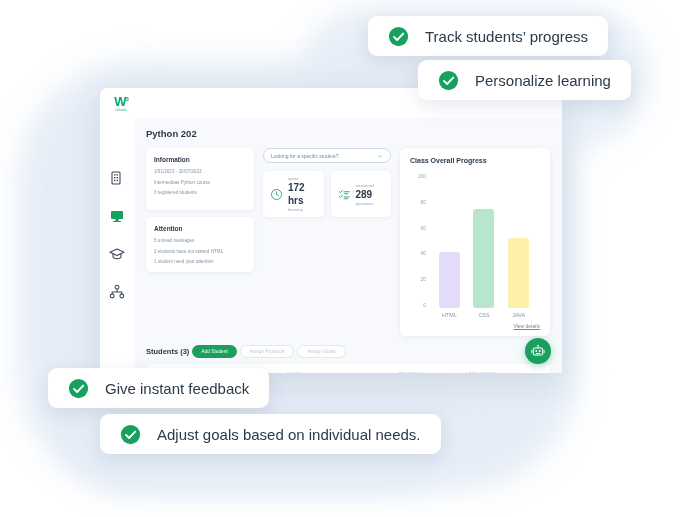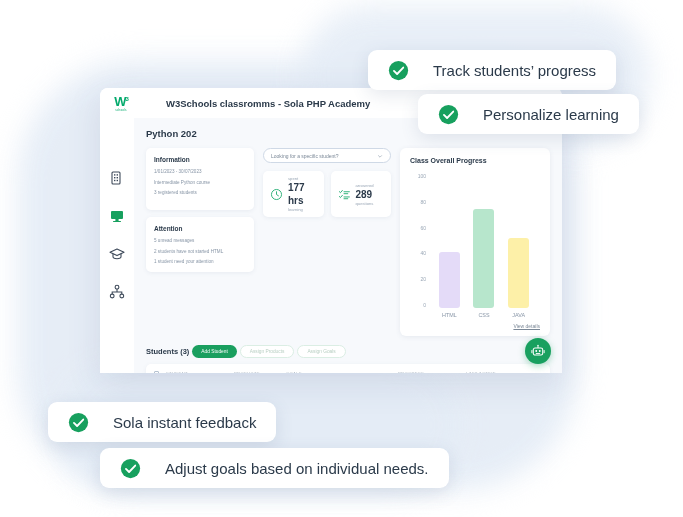--- a/index.html
+++ b/index.html
@@ -208,24 +208,23 @@
     cursor: pointer;
   }
 
   
   .pill {
     position: absolute;
     background: #ffffff;
     border-radius: 9px;
     box-shadow: 0 5px 18px rgba(70,90,130,.14);
     display: flex; align-items: center;
-    gap: 24px;
+    gap: 16px;
     padding: 0 20px;
     height: 40px;
-    margin-top: 34px;
   }
   .pill-text { font-size: 15px; color: #2b3a4a; white-space: nowrap; }
   .check { width: 21px; height: 21px; flex: 0 0 21px; }
 
   .pill-1 { left: 368px; top: 16px;  }
   .pill-2 { left: 418px; top: 60px; justify-content: center;  }
   .pill-3 { left: 48px;  top: 368px; }
   .pill-4 { left: 100px; top: 414px; }
 </style>
 </head>
@@ -235,21 +234,20 @@
 <div class="blob blob-b"></div>
 <div class="blob blob-c"></div>
 
 <div class="window">
 
   <div class="titlebar">
     <div class="logo">
       <div class="logo-w">W<sup>3</sup></div>
       <div class="logo-sub">schools</div>
     </div>
-    <div class="titlebar-title">W3Schools classromms - Sola PHP Academy</div>
   </div>
 
   <div class="body-row">
 
     <div class="rail">
       <svg class="rail-icon" viewBox="0 0 16 16">
         <rect x="3" y="2" width="8" height="12" rx="1" fill="none" stroke="#3e4a5a" stroke-width="1.1"></rect>
         <rect x="5" y="4.2" width="1.4" height="1.4" fill="#3e4a5a"></rect>
         <rect x="7.6" y="4.2" width="1.4" height="1.4" fill="#3e4a5a"></rect>
         <rect x="5" y="7" width="1.4" height="1.4" fill="#3e4a5a"></rect>
@@ -303,21 +301,21 @@
           </div>
 
           <div class="tiles">
             <div class="tile">
               <svg class="tile-ico" viewBox="0 0 16 16">
                 <circle cx="8" cy="8" r="6.2" fill="none" stroke="#2fb27a" stroke-width="1.2"></circle>
                 <path d="M8 4.6 V8 L10.4 9.6" fill="none" stroke="#2fb27a" stroke-width="1.2" stroke-linecap="round"></path>
               </svg>
               <div class="tile-txt">
                 <span class="tile-cap">spent</span>
-                <span class="tile-val">177 hrs</span>
+                <span class="tile-val">172 hrs</span>
                 <span class="tile-sub">learning</span>
               </div>
             </div>
             <div class="tile">
               <svg class="tile-ico" viewBox="0 0 16 16">
                 <path d="M1.6 4.4 L3 5.8 L5.4 3" fill="none" stroke="#2fb27a" stroke-width="1.2" stroke-linecap="round"></path>
                 <path d="M1.6 10.4 L3 11.8 L5.4 9" fill="none" stroke="#2fb27a" stroke-width="1.2" stroke-linecap="round"></path>
                 <path d="M7.4 4.6 H14 M7.4 7 H12 M7.4 11 H14 M7.4 13.2 H12" stroke="#2fb27a" stroke-width="1.2" stroke-linecap="round"></path>
               </svg>
               <div class="tile-txt">
@@ -409,21 +407,21 @@
     <path d="M6.8 12.4 L10.4 16 L17.4 8.6" fill="none" stroke="#ffffff" stroke-width="2.1" stroke-linecap="round" stroke-linejoin="round"></path>
   </svg>
   <span class="pill-text">Personalize learning</span>
 </div>
 
 <div class="pill pill-3">
   <svg class="check" viewBox="0 0 24 24">
     <circle cx="12" cy="12" r="11" fill="#17a05e"></circle>
     <path d="M6.8 12.4 L10.4 16 L17.4 8.6" fill="none" stroke="#ffffff" stroke-width="2.1" stroke-linecap="round" stroke-linejoin="round"></path>
   </svg>
-  <span class="pill-text">Sola instant feedback</span>
+  <span class="pill-text">Give instant feedback</span>
 </div>
 
 <div class="pill pill-4">
   <svg class="check" viewBox="0 0 24 24">
     <circle cx="12" cy="12" r="11" fill="#17a05e"></circle>
     <path d="M6.8 12.4 L10.4 16 L17.4 8.6" fill="none" stroke="#ffffff" stroke-width="2.1" stroke-linecap="round" stroke-linejoin="round"></path>
   </svg>
   <span class="pill-text">Adjust goals based on individual needs.</span>
 </div>
 

